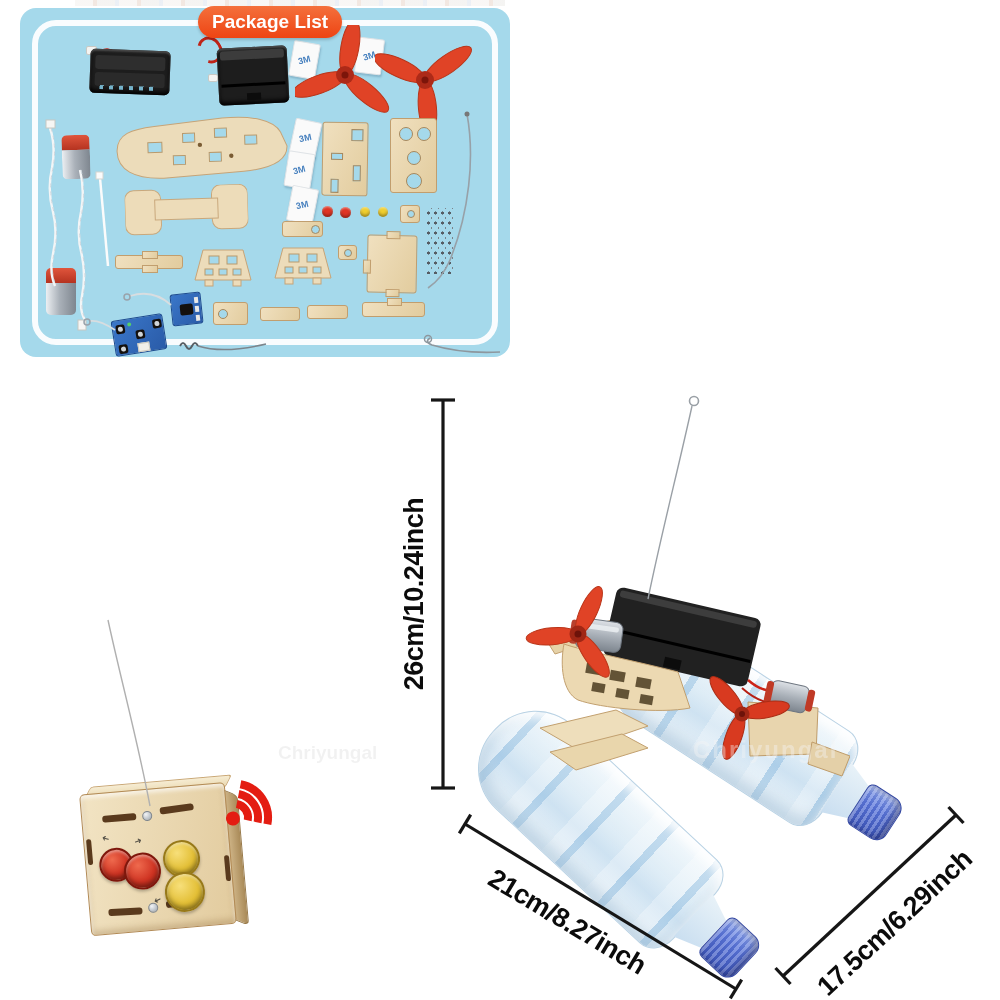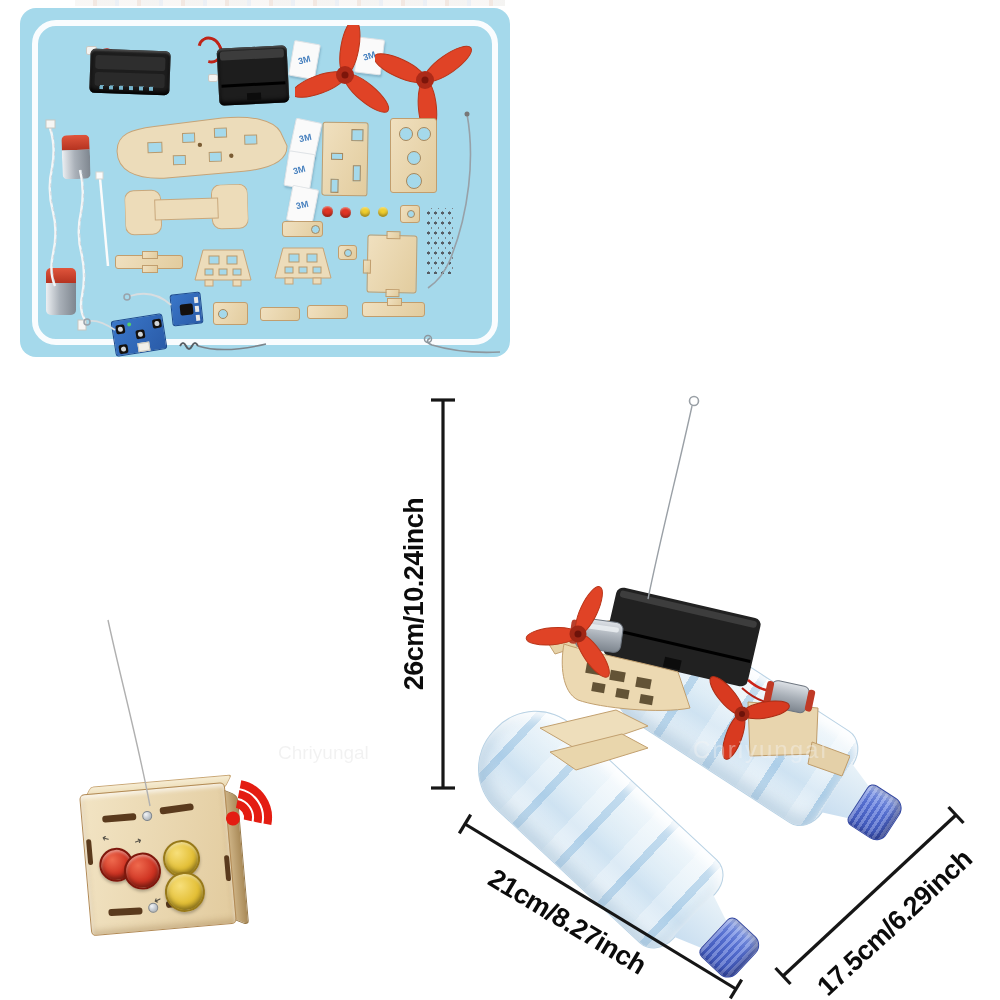--- a/index.html
+++ b/index.html
@@ -70,21 +70,21 @@
   .bottle-neck{background:linear-gradient(180deg,#e8f2f8,#c9def0);clip-path:polygon(0 0,100% 18%,100% 82%,0 100%);}
   .bottle-cap{background-image:repeating-linear-gradient(90deg,rgba(255,255,255,.25) 0 3px,rgba(10,20,60,.08) 3px 6px),
                                linear-gradient(180deg,#8ba3ec,#5b76dc 40%,#3e57bd);
     border-radius:7px 12px 12px 7px;border:1px solid #3347a0;
     box-shadow:inset -5px 0 7px rgba(0,0,40,.35),inset 0 4px 5px rgba(255,255,255,.35);}
   .structure{left:520px;top:580px;width:330px;height:210px;z-index:6;}
 
   
   .global-svg{left:0;top:0;width:1000px;height:1000px;z-index:40;pointer-events:none;}
   .dim{z-index:46;font-weight:800;font-size:27px;color:#0b0b0b;white-space:nowrap;letter-spacing:-.5px;}
-  .wm{z-index:44;font-weight:400;pointer-events:none;}
+  .wm{z-index:44;font-weight:700;pointer-events:none;}
 </style>
 </head>
 <body>
 
 <div id="stage">
 
   <div class="abs top-strip"></div>
 
   <div class="abs pkg-panel">
     <div class="abs pkg-border"></div>
@@ -284,20 +284,23 @@
         <circle cx="408" cy="331" r="3.5" stroke="#8d979e" stroke-width="1.5"></circle>
         <path d="M151,297 C140,287 126,283 110,288" stroke="#d8dde0" stroke-width="1.8"></path>
         <circle cx="107" cy="289" r="3" stroke="#9aa3ab" stroke-width="1.5"></circle>
         <path d="M95,322 C86,316 78,312 70,313" stroke="#d8dde0" stroke-width="1.8"></path>
         <circle cx="67" cy="314" r="3" stroke="#9aa3ab" stroke-width="1.5"></circle>
         <path d="M160,338 q3,-6 6,0 q3,6 6,0 q3,-6 6,0" stroke="#596066" stroke-width="2"></path>
         <path d="M178,338 C200,345 225,341 246,336" stroke="#7c858c" stroke-width="1.5"></path>
       </g>
     </svg>
 
+    <div class="abs pkg-badge">
+      <span>Package List</span>
+    </div>
   </div>
 
 
   <div class="abs remote-body">
     <div class="abs remote-top"></div>
     <div class="abs remote-side"></div>
     <div class="abs remote-face">
       <div class="rslot" style="left:20px;top:22px;width:34px;"></div>
       <div class="rslot" style="left:78px;top:18px;width:34px;transform:rotate(-3deg);"></div>
       <div class="rslot" style="left:18px;top:116px;width:34px;transform:rotate(2deg);"></div>

